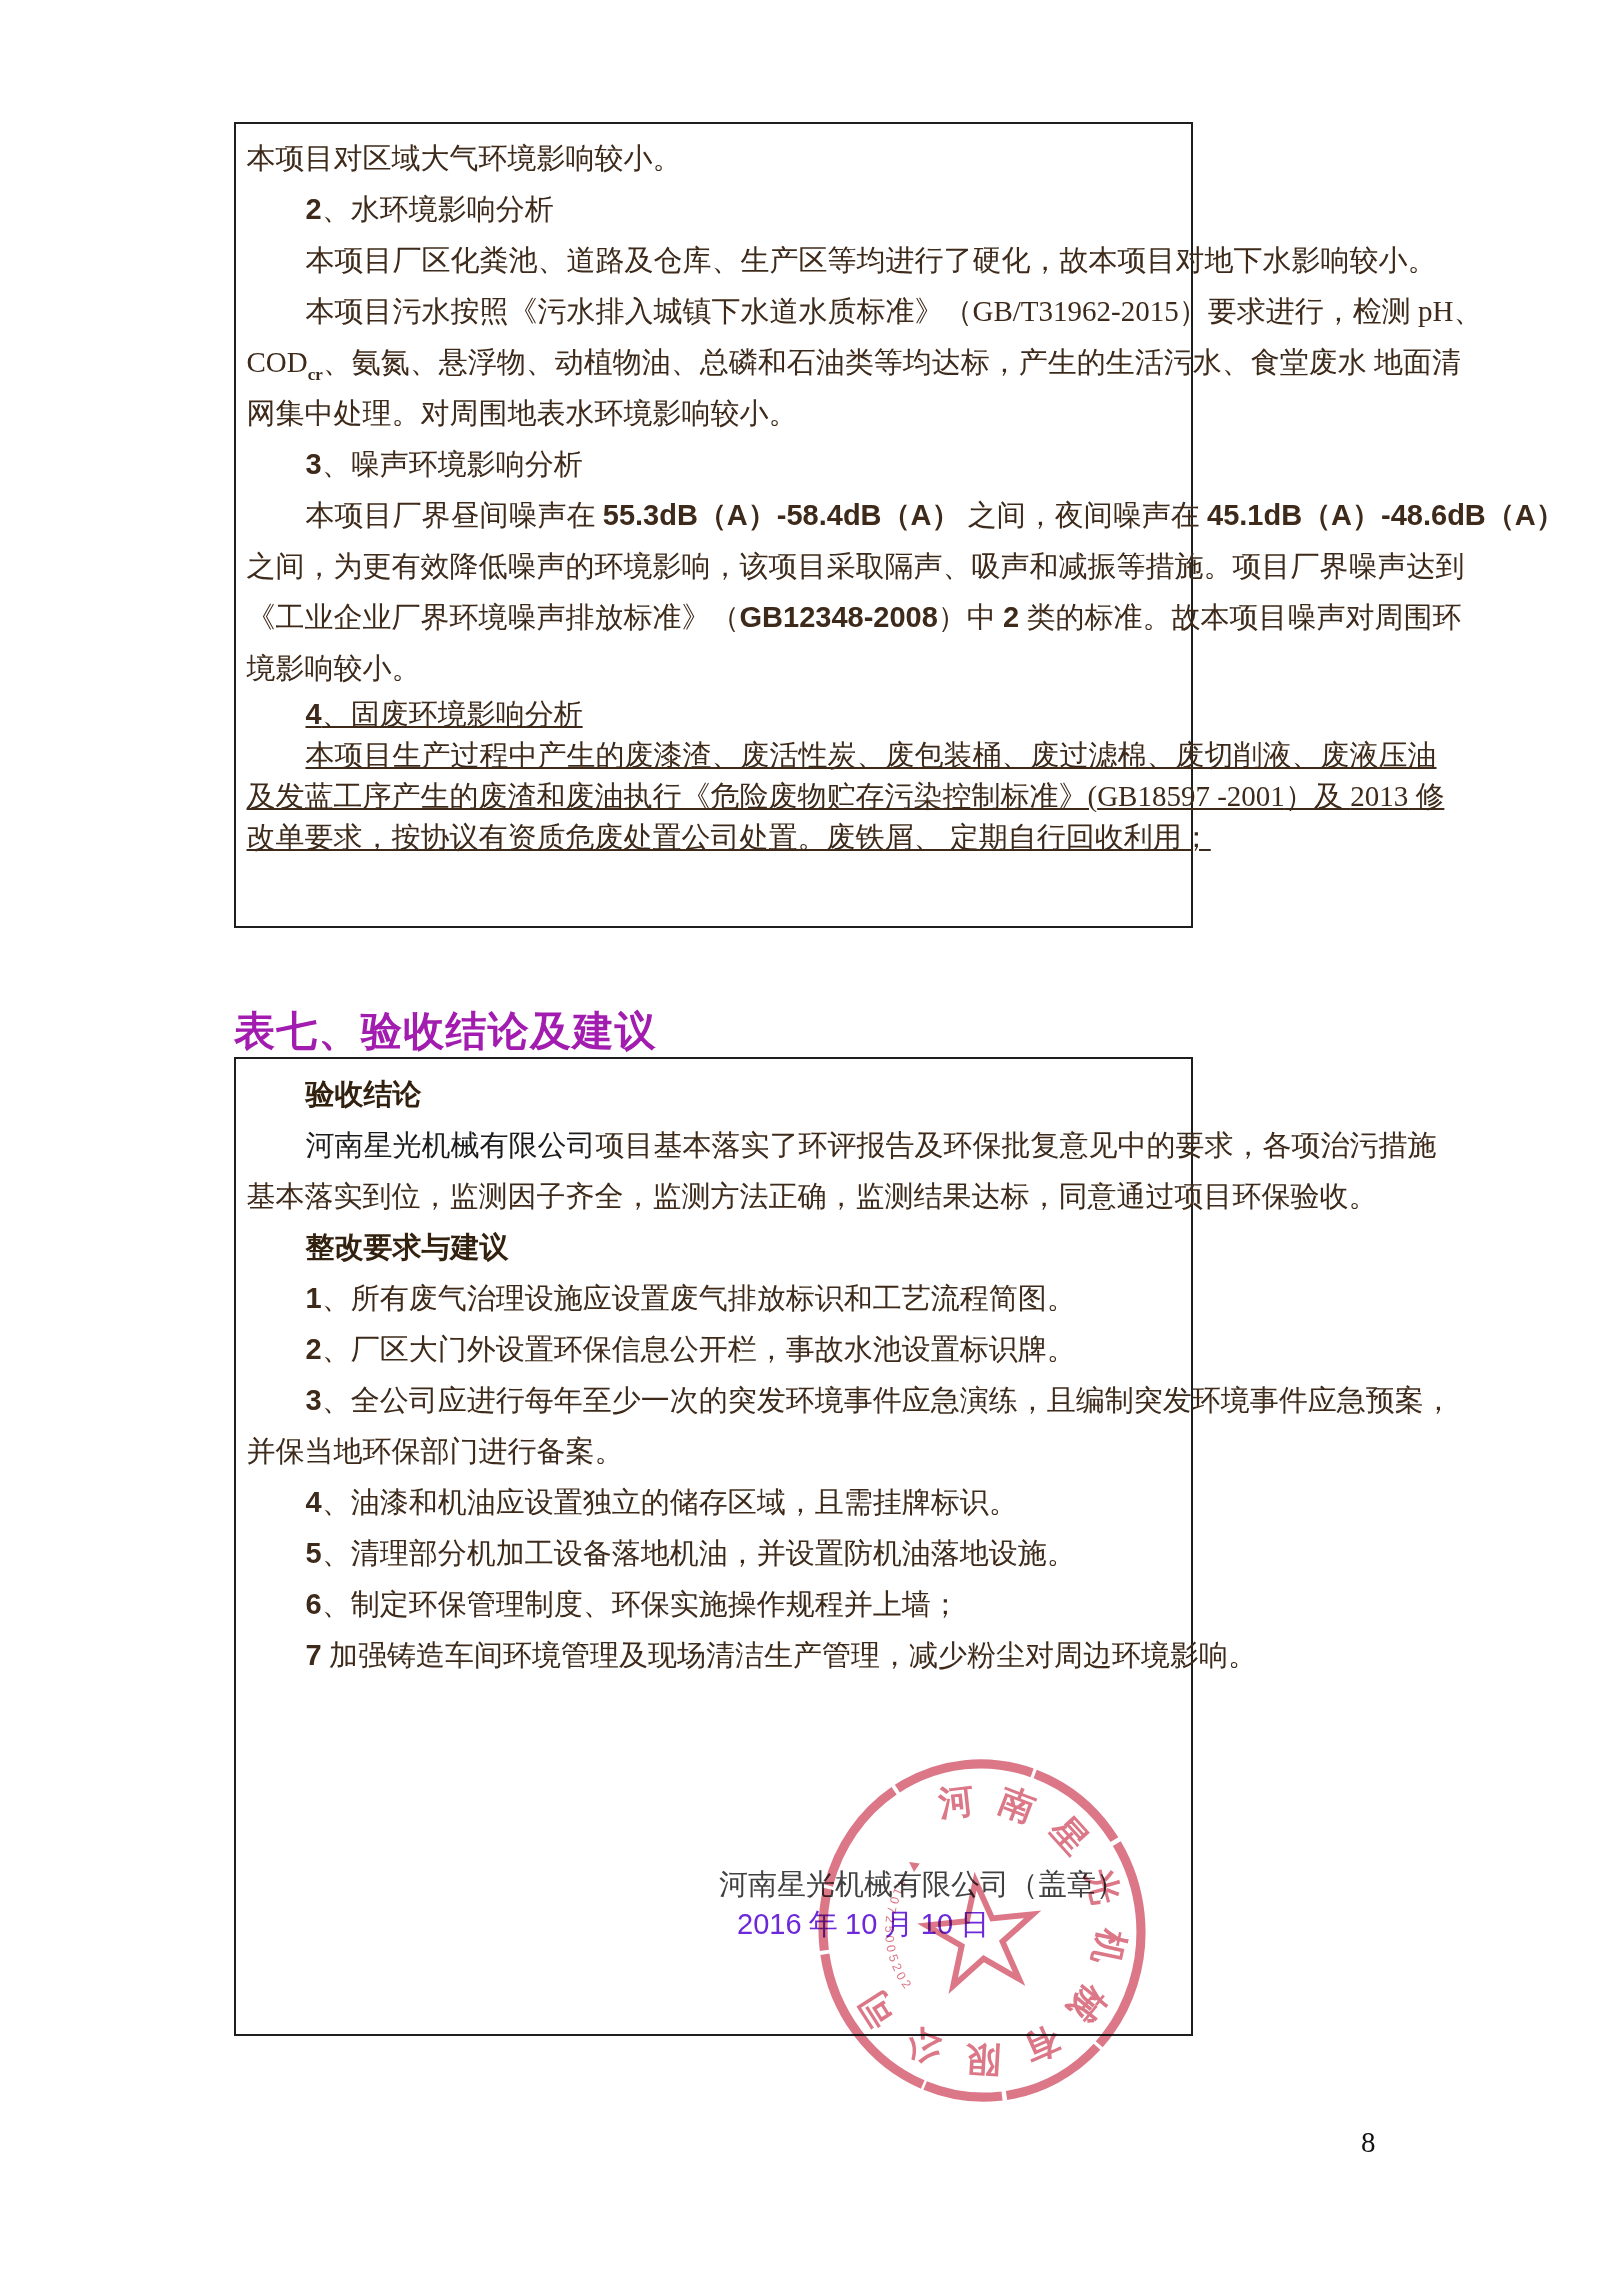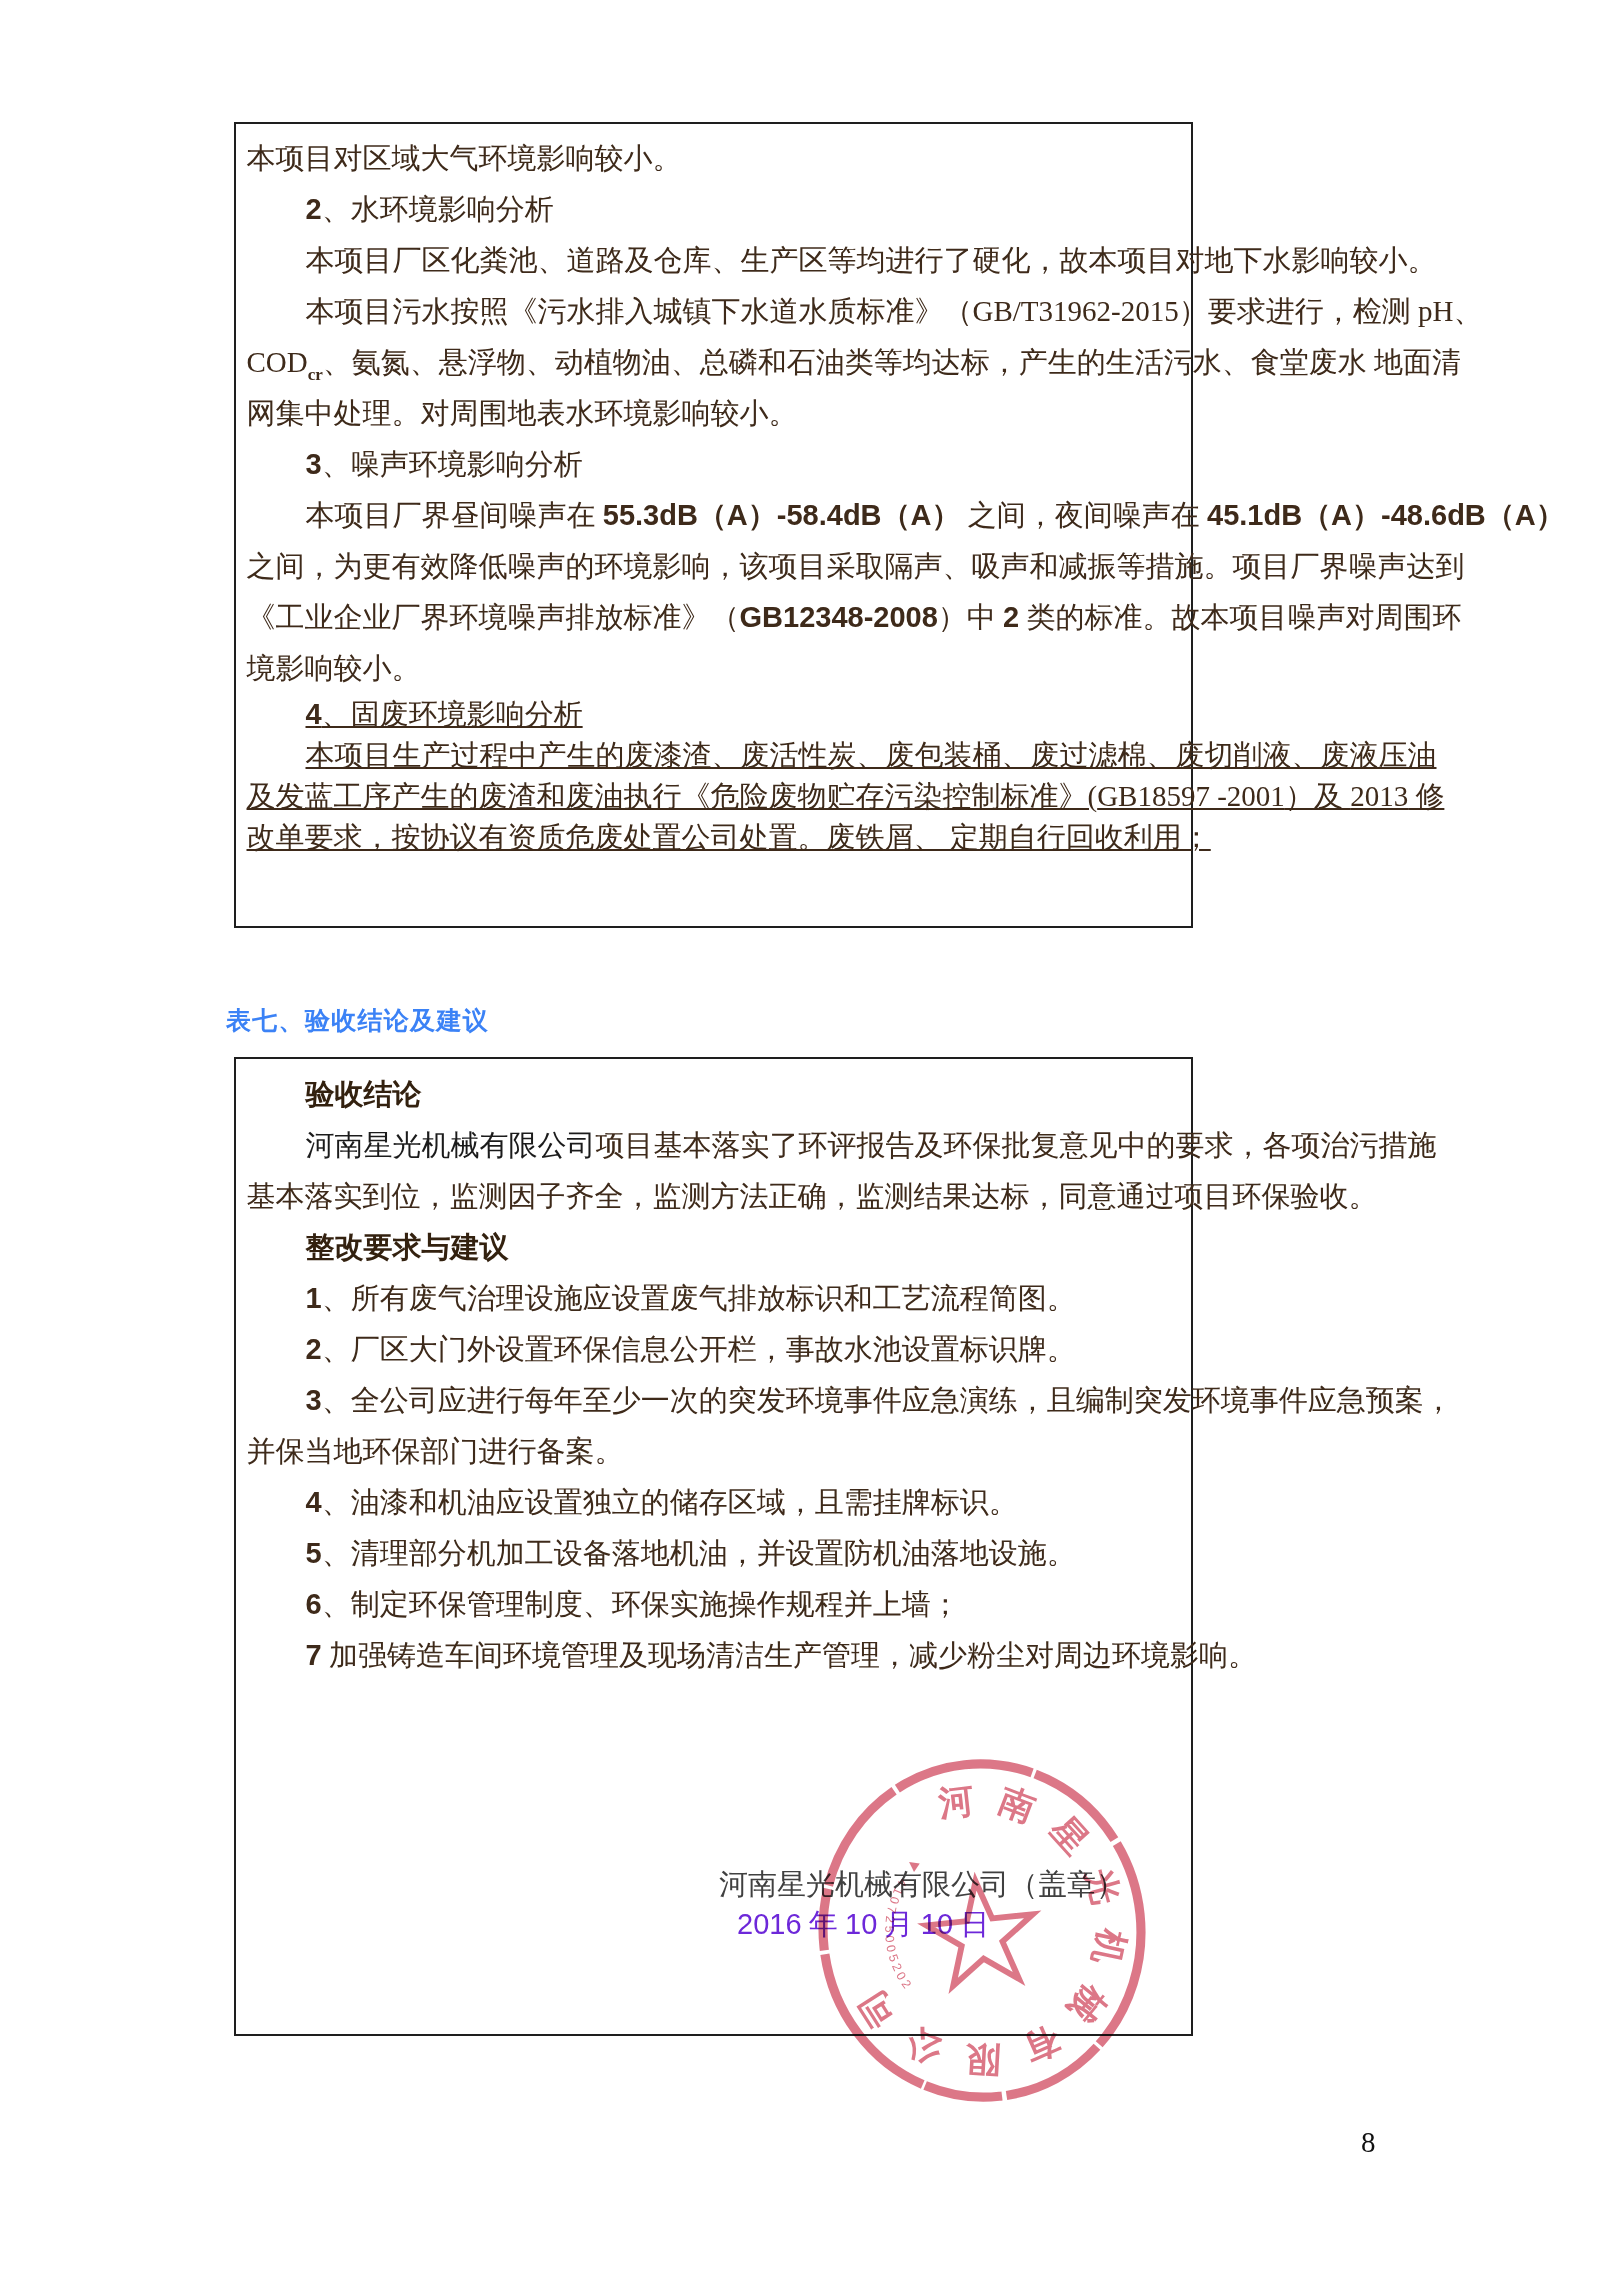--- a/index.html
+++ b/index.html
@@ -18,22 +18,22 @@
   .ln.tight{height:41px;line-height:41px;text-decoration:underline;}
   .ln.ind{padding-left:59px;}
   .runs{display:inline;}
   span.sansb{font-family:"Liberation Sans","DejaVu Sans",sans-serif;font-weight:600;}
   span.sans{font-family:"Liberation Sans","DejaVu Sans",sans-serif;}
   span.sub{font-size:17px;vertical-align:-7.9px;font-weight:bold;}
   span.b{font-weight:bold;font-family:"Liberation Sans","DejaVu Sans",sans-serif;color:#33210f;}
   span.black{color:#1b1b1b;}
   span.lat{font-family:"Liberation Serif","DejaVu Serif",serif;}
   .heading{
-    position:absolute;left:226px;top:1004px;font-size:25px;font-weight:bold;
-    font-family:"Liberation Sans","DejaVu Sans",sans-serif;color:#3b82f6;letter-spacing:1.3px;
+    position:absolute;left:234px;top:1004px;font-size:41px;font-weight:bold;
+    font-family:"Liberation Sans","DejaVu Sans",sans-serif;color:#a21caf;letter-spacing:1.3px;
   }
   .sig-company{position:absolute;left:719px;top:1858px;font-size:29px;line-height:52px;color:#404040;white-space:nowrap;}
   .sig-date{position:absolute;left:737px;top:1898px;font-size:29px;line-height:52px;color:#6d28d9;white-space:nowrap;}
   .pagenum{position:absolute;left:1361px;top:2126px;font-size:29px;color:#111;}
   .stamp{
     position:absolute;left:812px;top:1759px;width:340px;height:343px;
     mix-blend-mode:multiply;opacity:0.82;pointer-events:none;
   }
 </style>
 </head>

